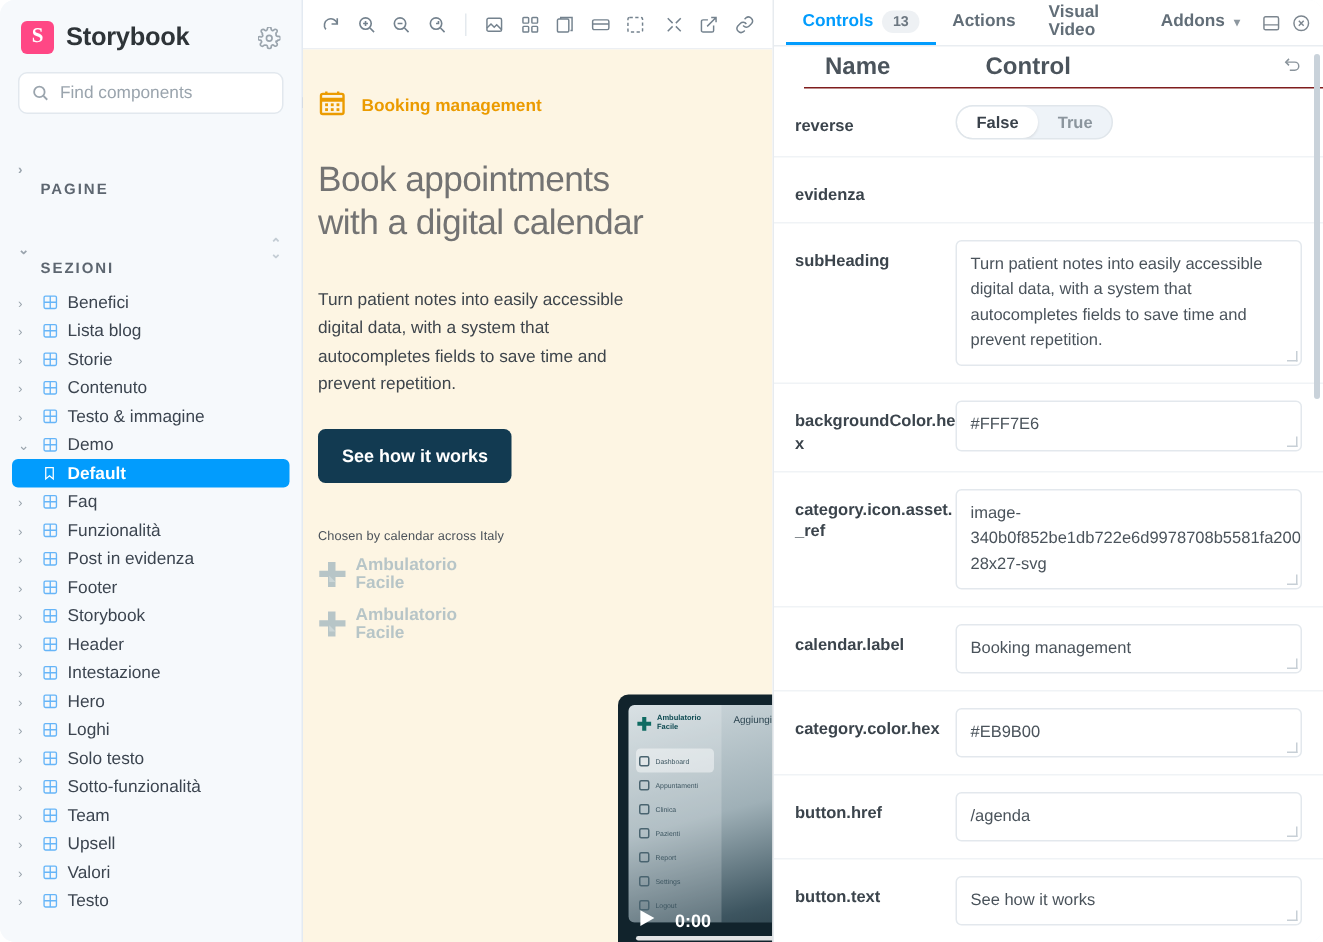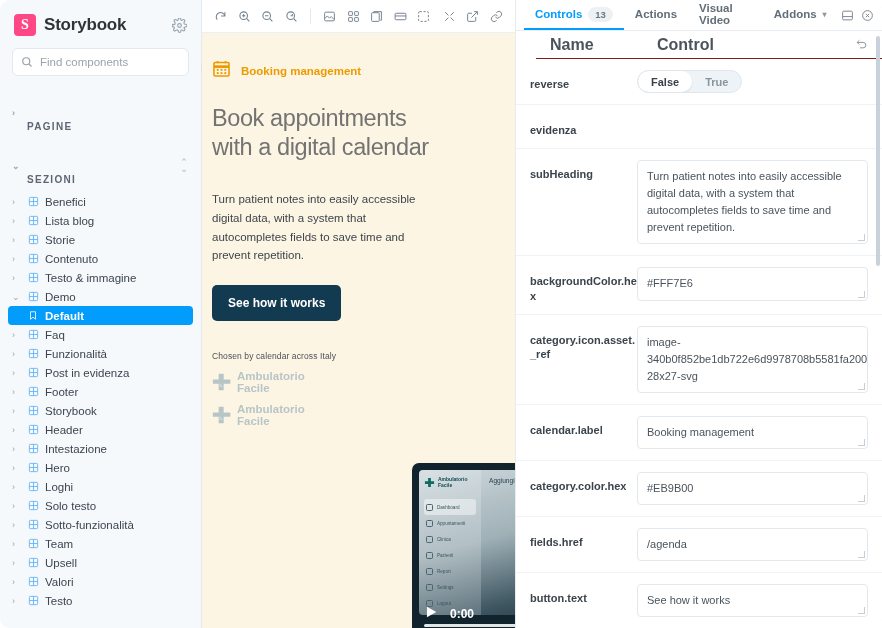--- a/index.html
+++ b/index.html
@@ -827,21 +827,21 @@
               <div class="cinput">Booking management</div>
             </div>
           </div>
           <div class="crow">
             <div class="cname">category.color.hex</div>
             <div class="cval">
               <div class="cinput">#EB9B00</div>
             </div>
           </div>
           <div class="crow">
-            <div class="cname">fields.href</div>
+            <div class="cname">button.href</div>
             <div class="cval">
               <div class="cinput">/agenda</div>
             </div>
           </div>
           <div class="crow">
             <div class="cname">button.text</div>
             <div class="cval">
               <div class="cinput">See how it works</div>
             </div>
           </div>

